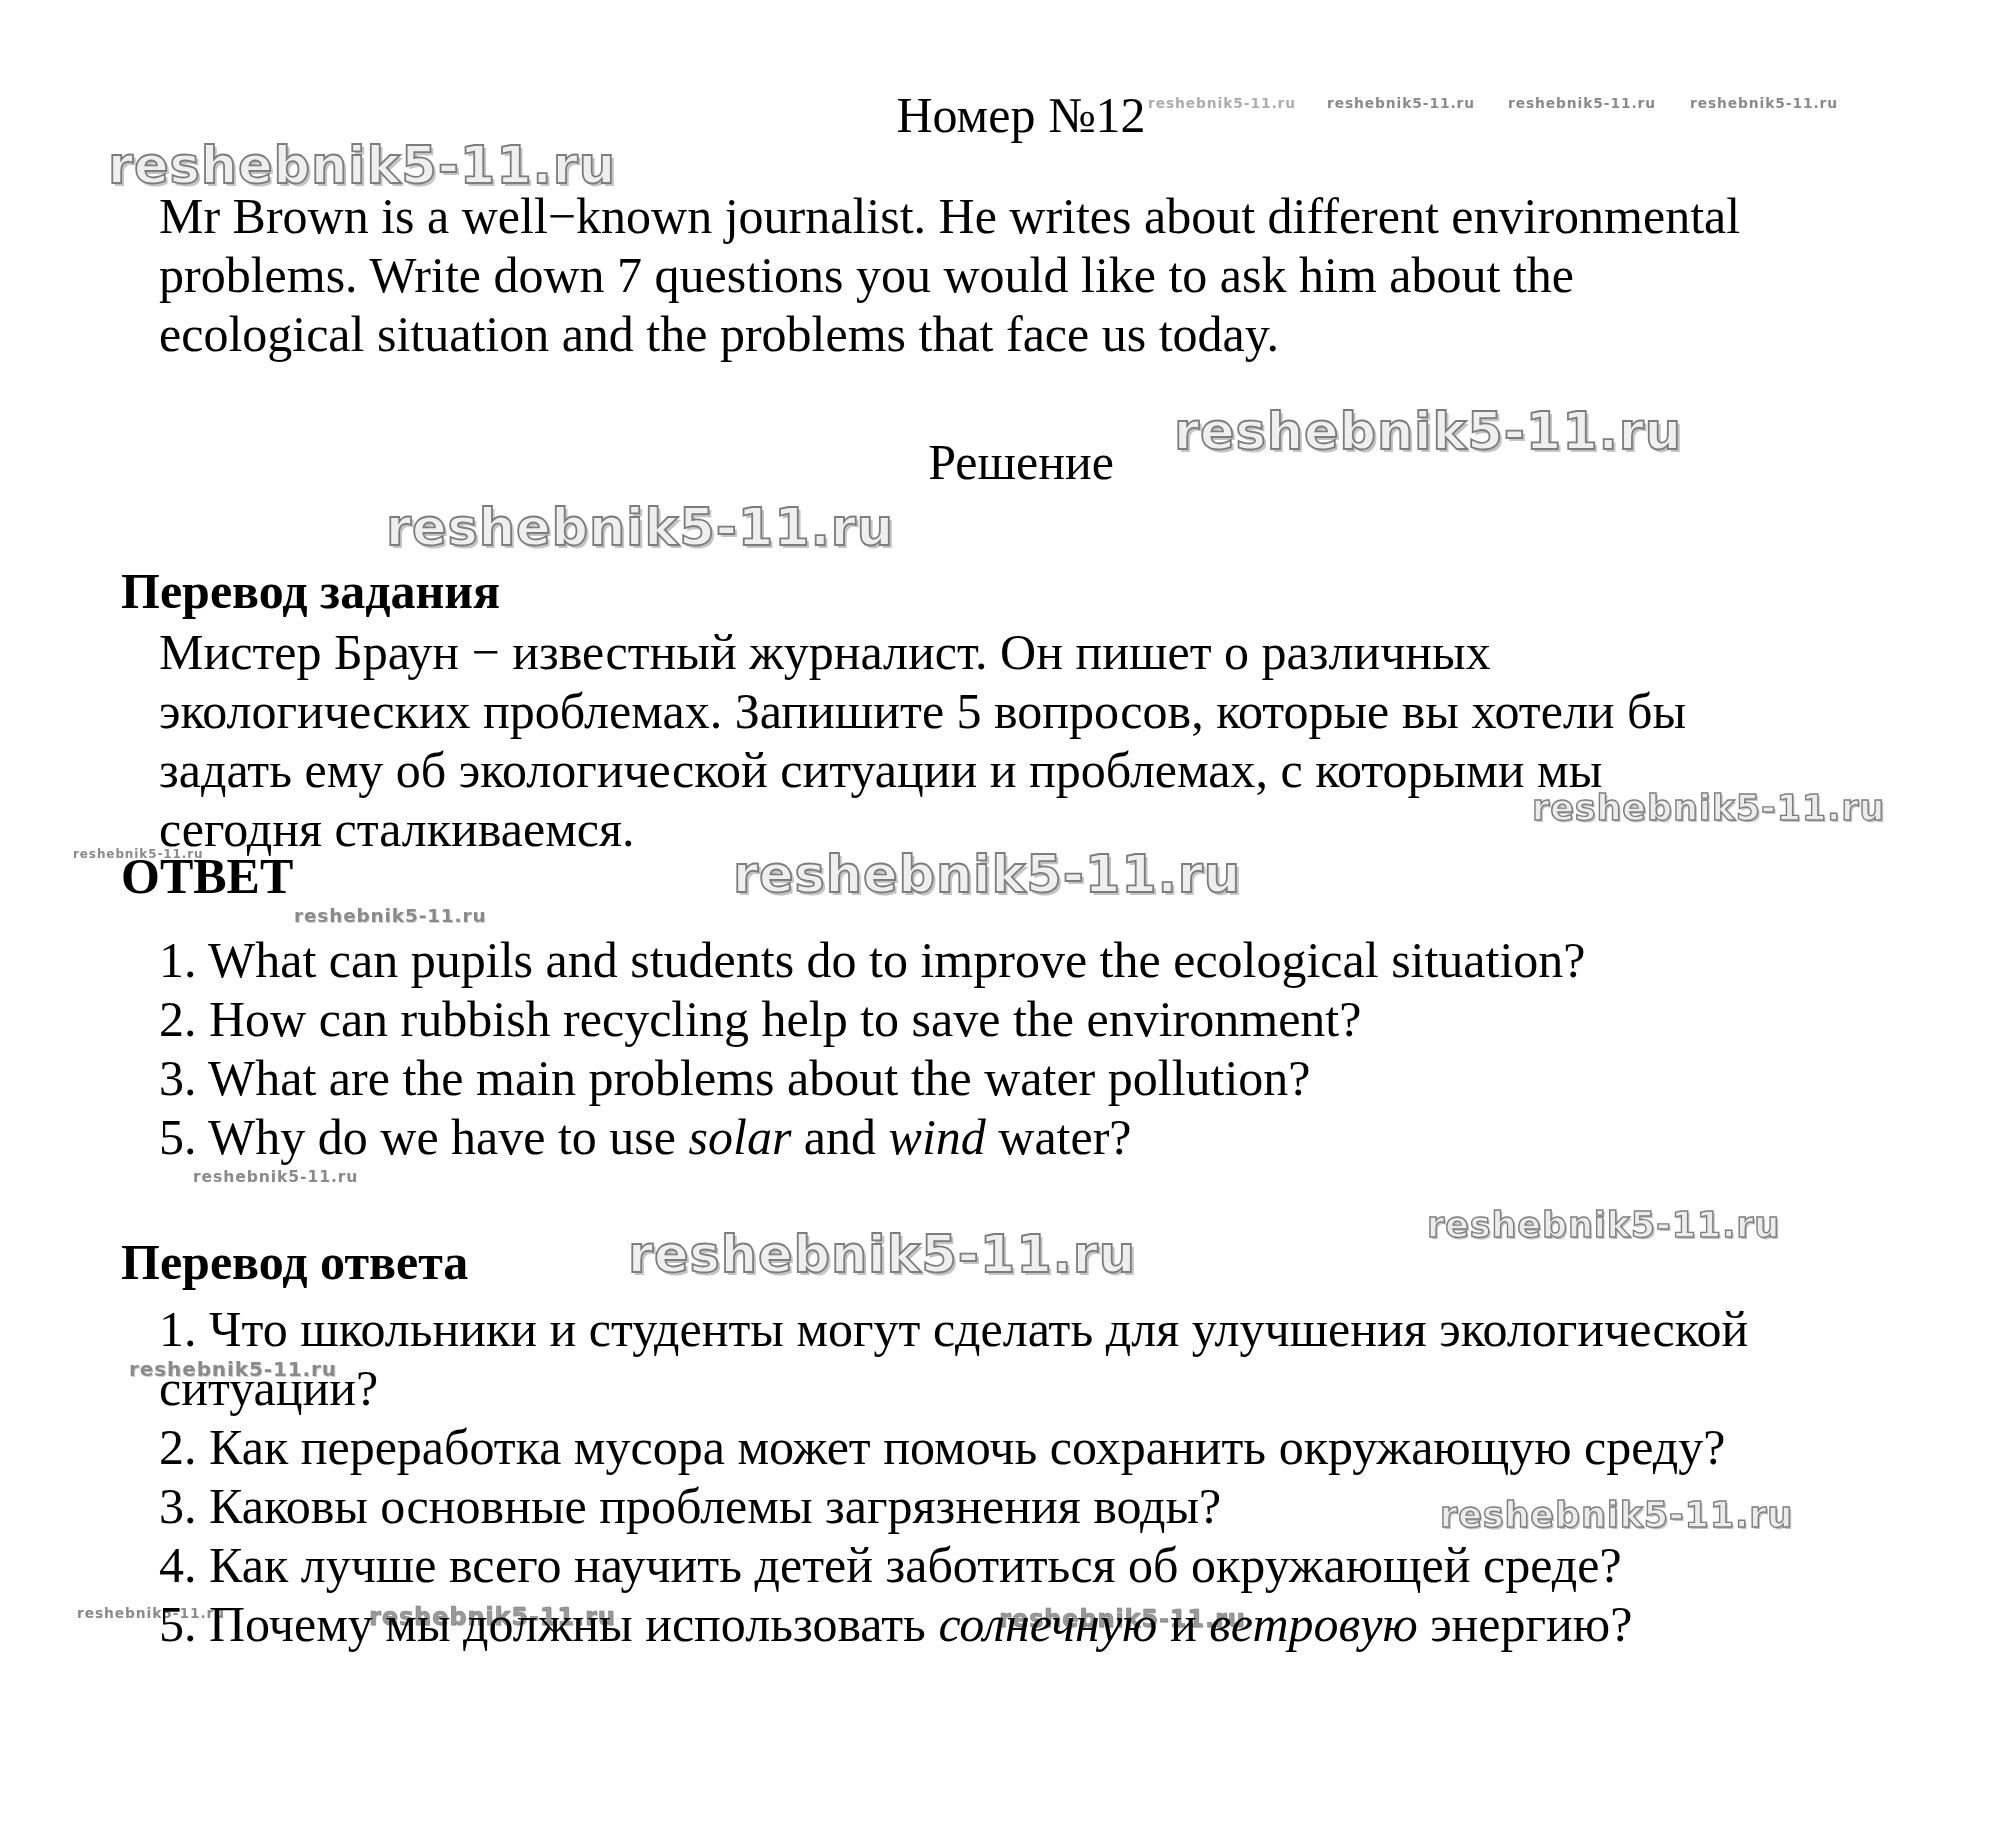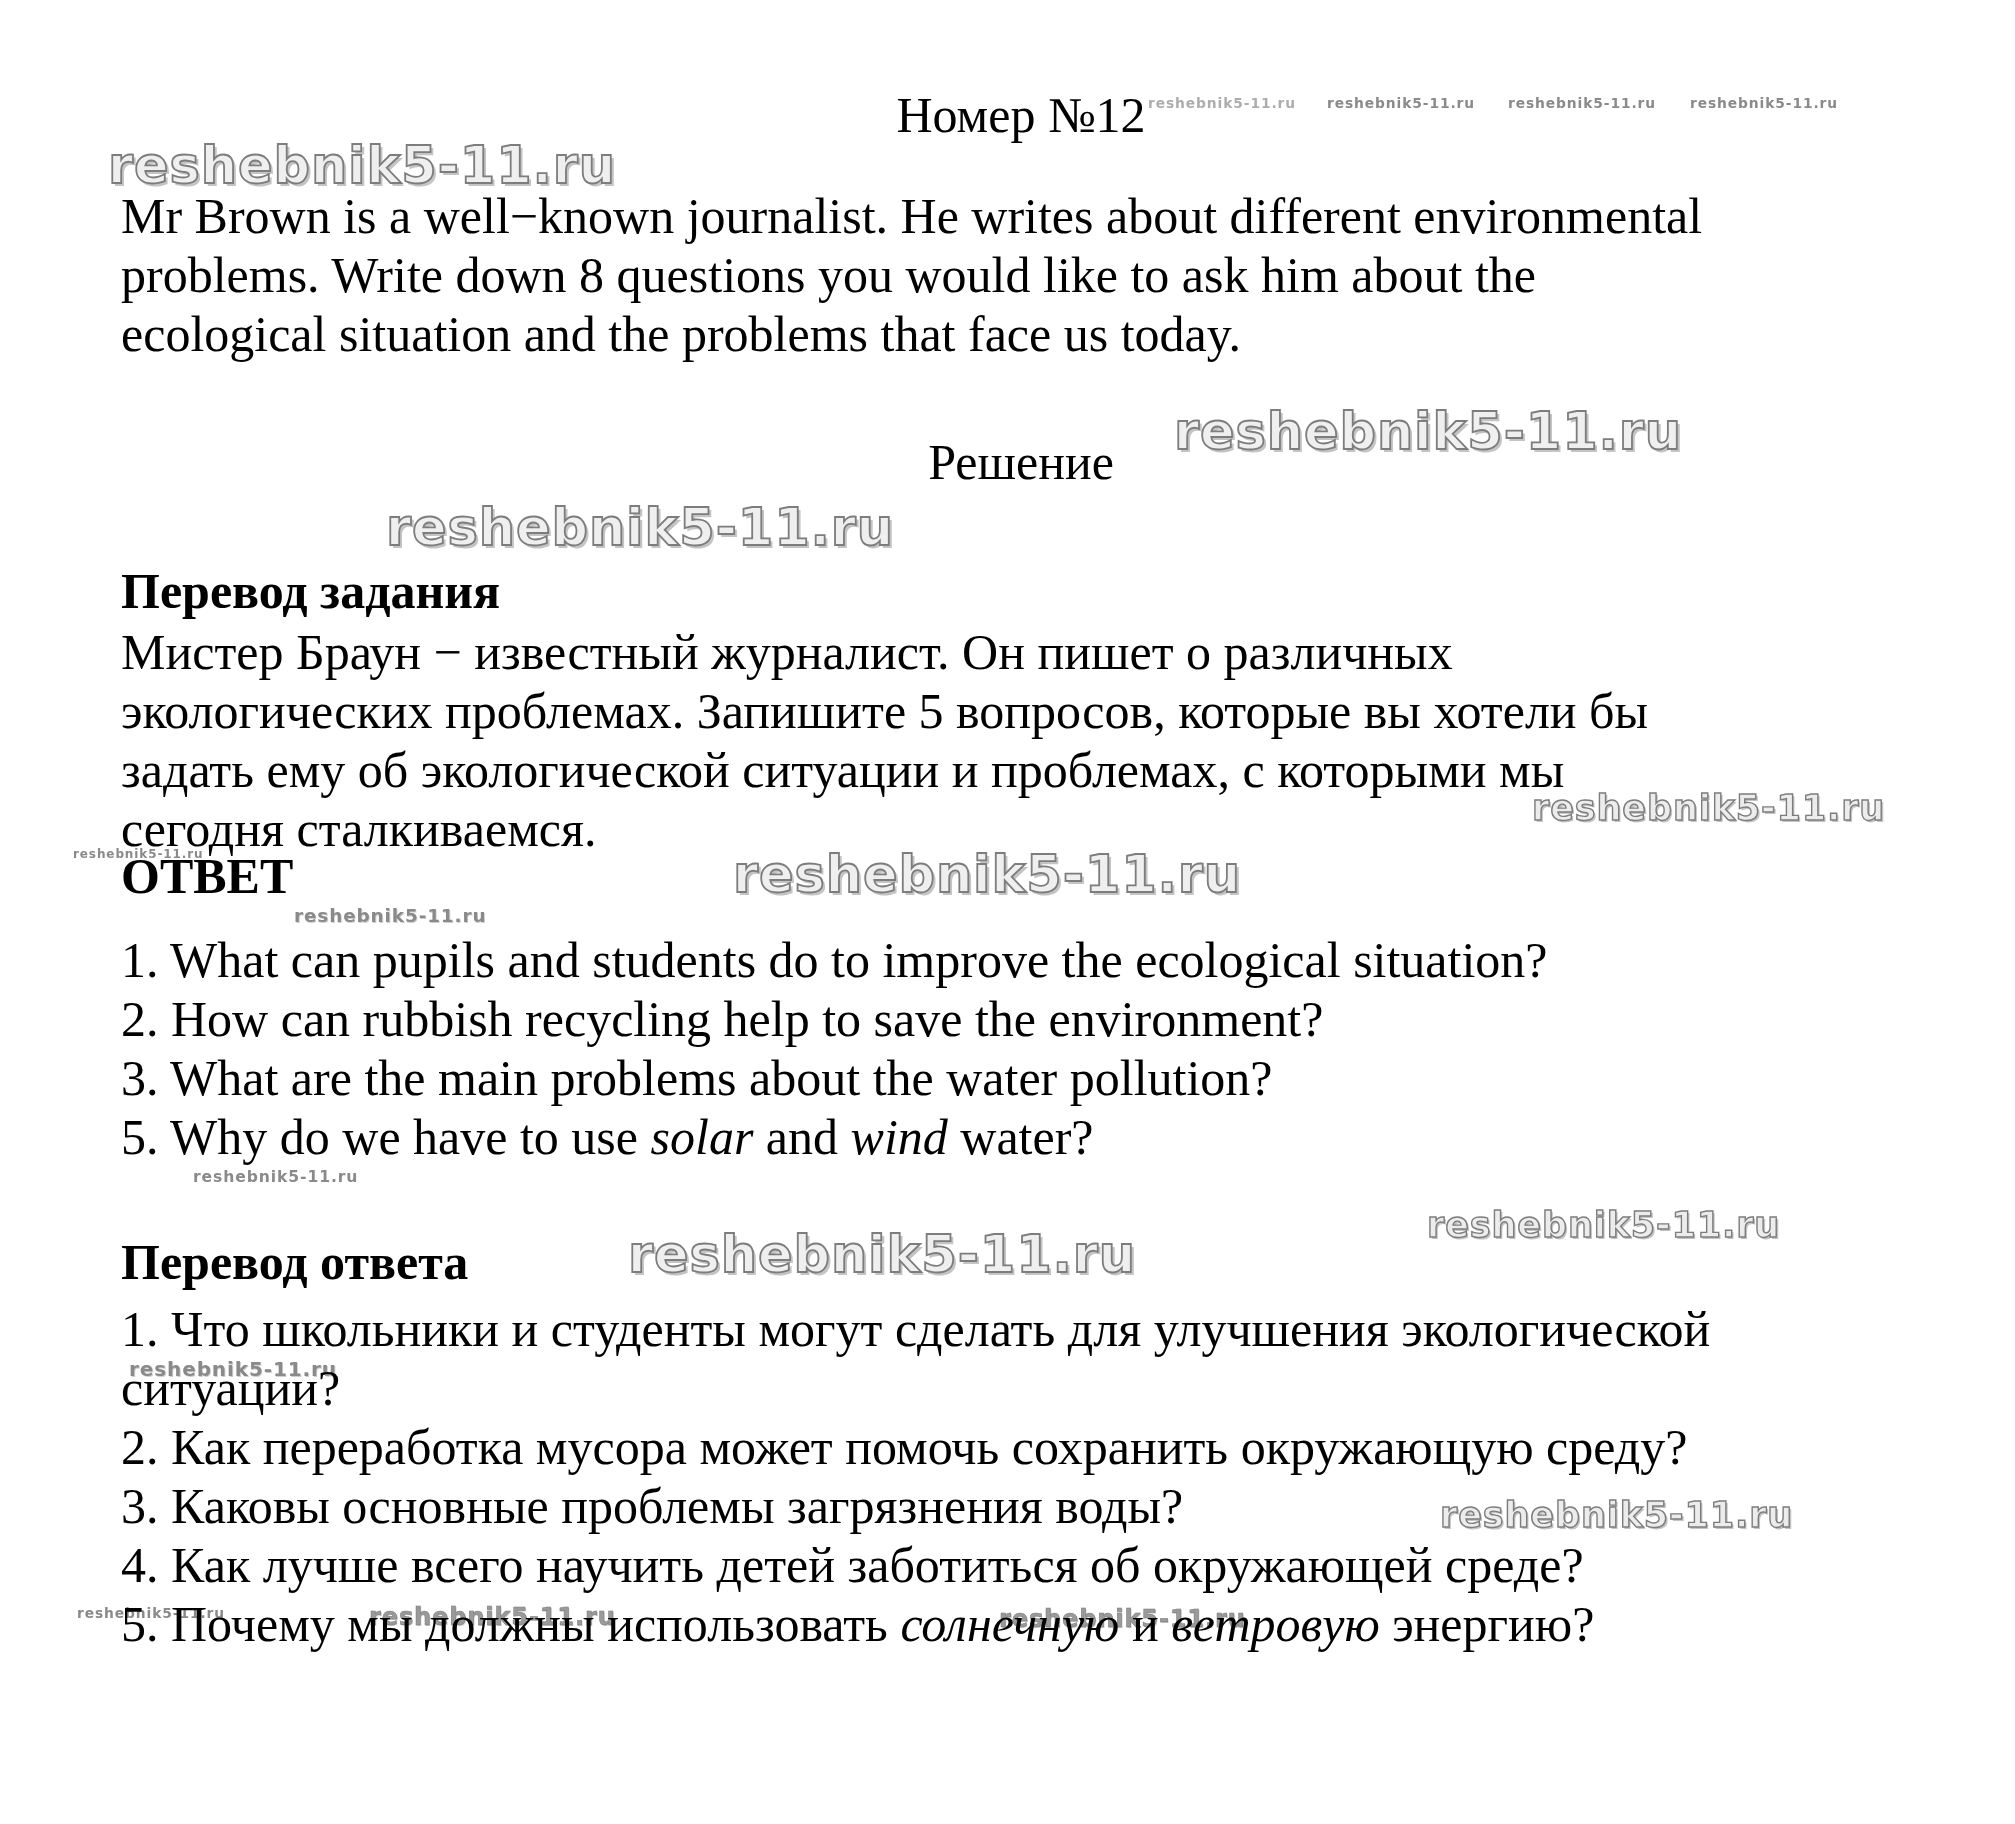--- a/index.html
+++ b/index.html
@@ -19,21 +19,21 @@
     width: 1846px;
     line-height: 59px;
     z-index: 2;
     padding-left: 13px;
   }
   .centered {
     left: 0;
     width: 2016px;
     text-align: center;
   }
-  .line { line-height: 59px; }
+  .line { line-height: 59px; margin-left: 38px; }
   .heading-bi {
     font-weight: bold;
   }
   .heading-b {
     font-weight: bold;
   }
   .wm {
     position: absolute;
     font-family: "DejaVu Sans", sans-serif;
     font-weight: 700;
@@ -93,21 +93,21 @@
   <div class="wm wm-sm" style="left:129px; top:1357px; font-size:20px;">reshebnik5-11.ru</div>
   <div class="wm wm-md" style="left:1440px; top:1495px;">reshebnik5-11.ru</div>
   <div class="wm wm-xs" style="left:77px; top:1605px;">reshebnik5-11.ru</div>
   <div class="wm wm-sm2" style="left:369px; top:1603px;">reshebnik5-11.ru</div>
   <div class="wm wm-sm2" style="left:999px; top:1605px;">reshebnik5-11.ru</div>
 
   <div class="text-block centered" style="top:86px;">Номер №12</div>
 
   <div class="text-block" style="top:187px;">
     <div class="line">Mr Brown is a well−known journalist. He writes about different environmental</div>
-    <div class="line">problems.  Write down 8 questions you would like to ask him about the</div>
+    <div class="line">problems.  Write down 7 questions you would like to ask him about the</div>
     <div class="line">ecological situation and the problems that face us today.</div>
   </div>
 
   <div class="text-block centered" style="top:433px;">Решение</div>
 
   <div class="text-block heading-bi" style="top:562px;">Перевод задания</div>
 
   <div class="text-block" style="top:623px;">
     <div class="line">Мистер Браун − известный журналист. Он пишет о различных</div>
     <div class="line">экологических проблемах. Запишите 5 вопросов, которые вы хотели бы</div>

